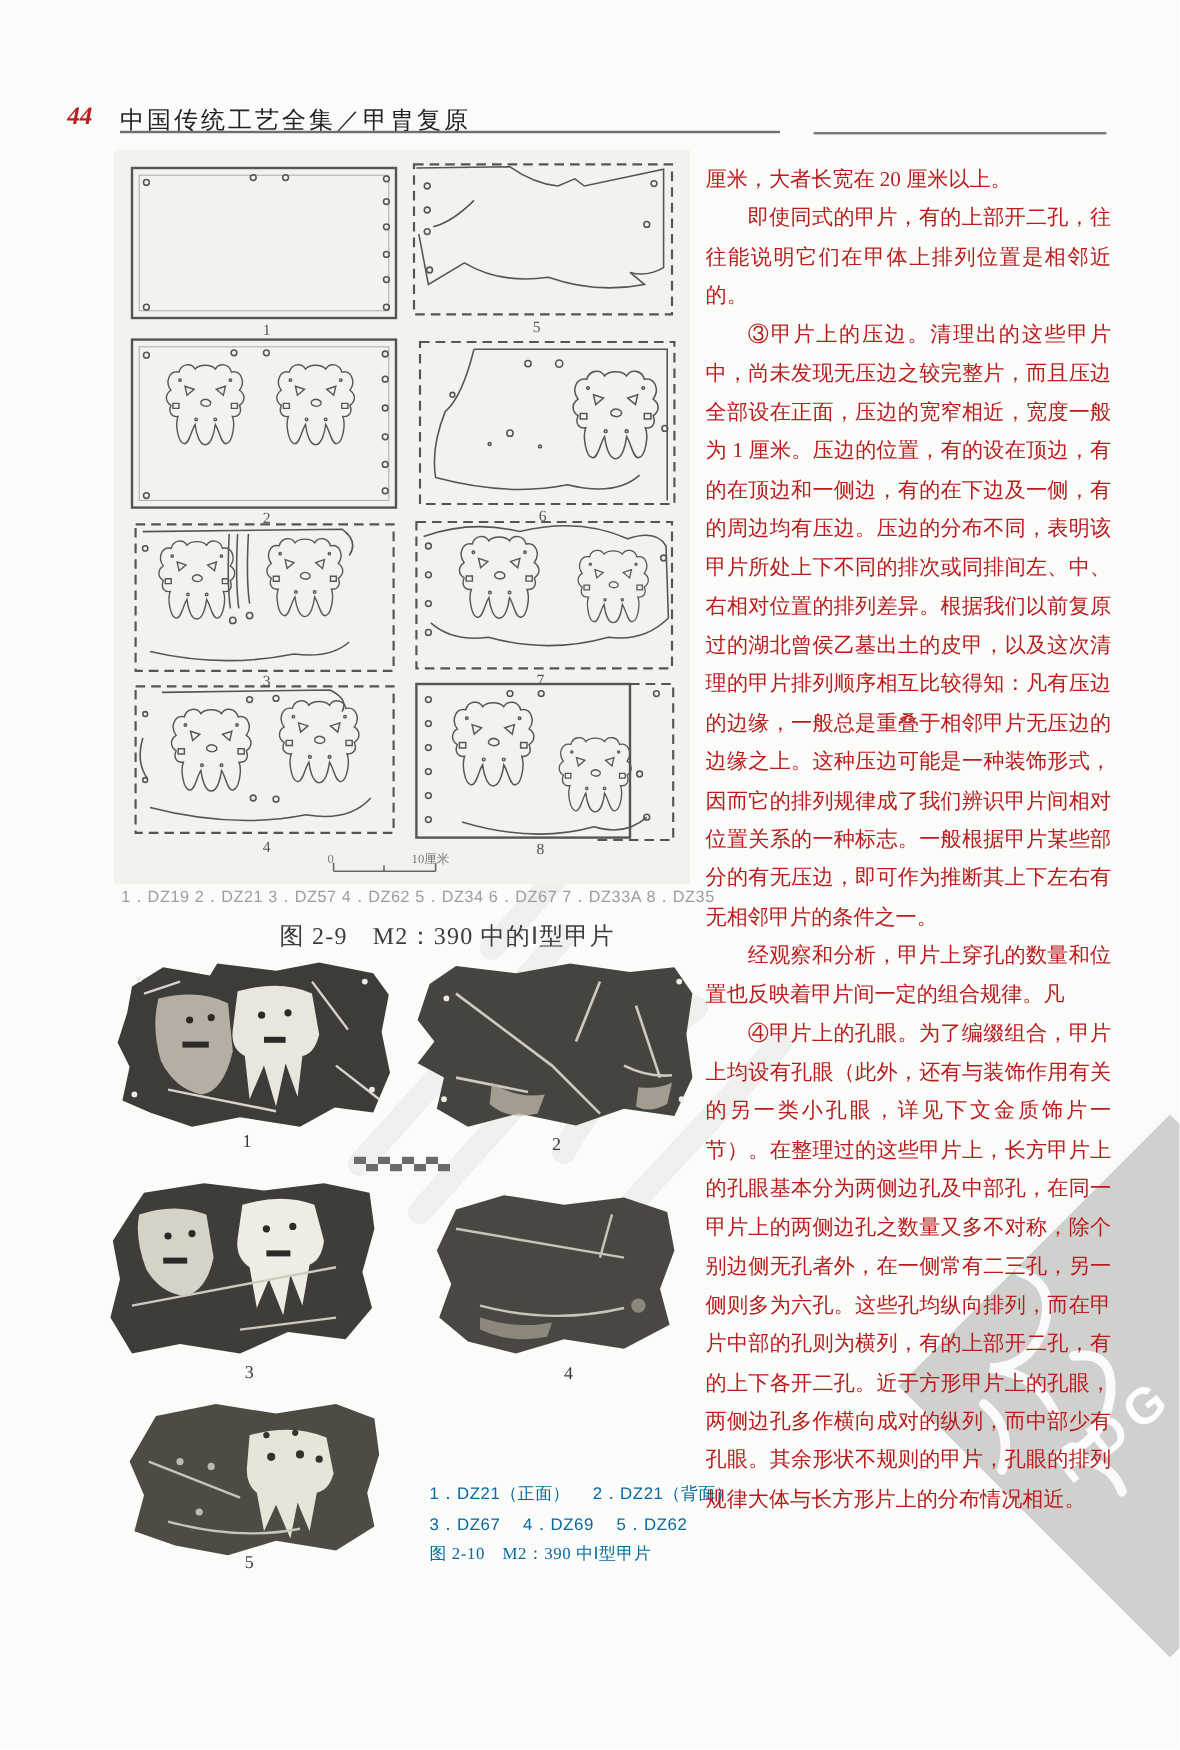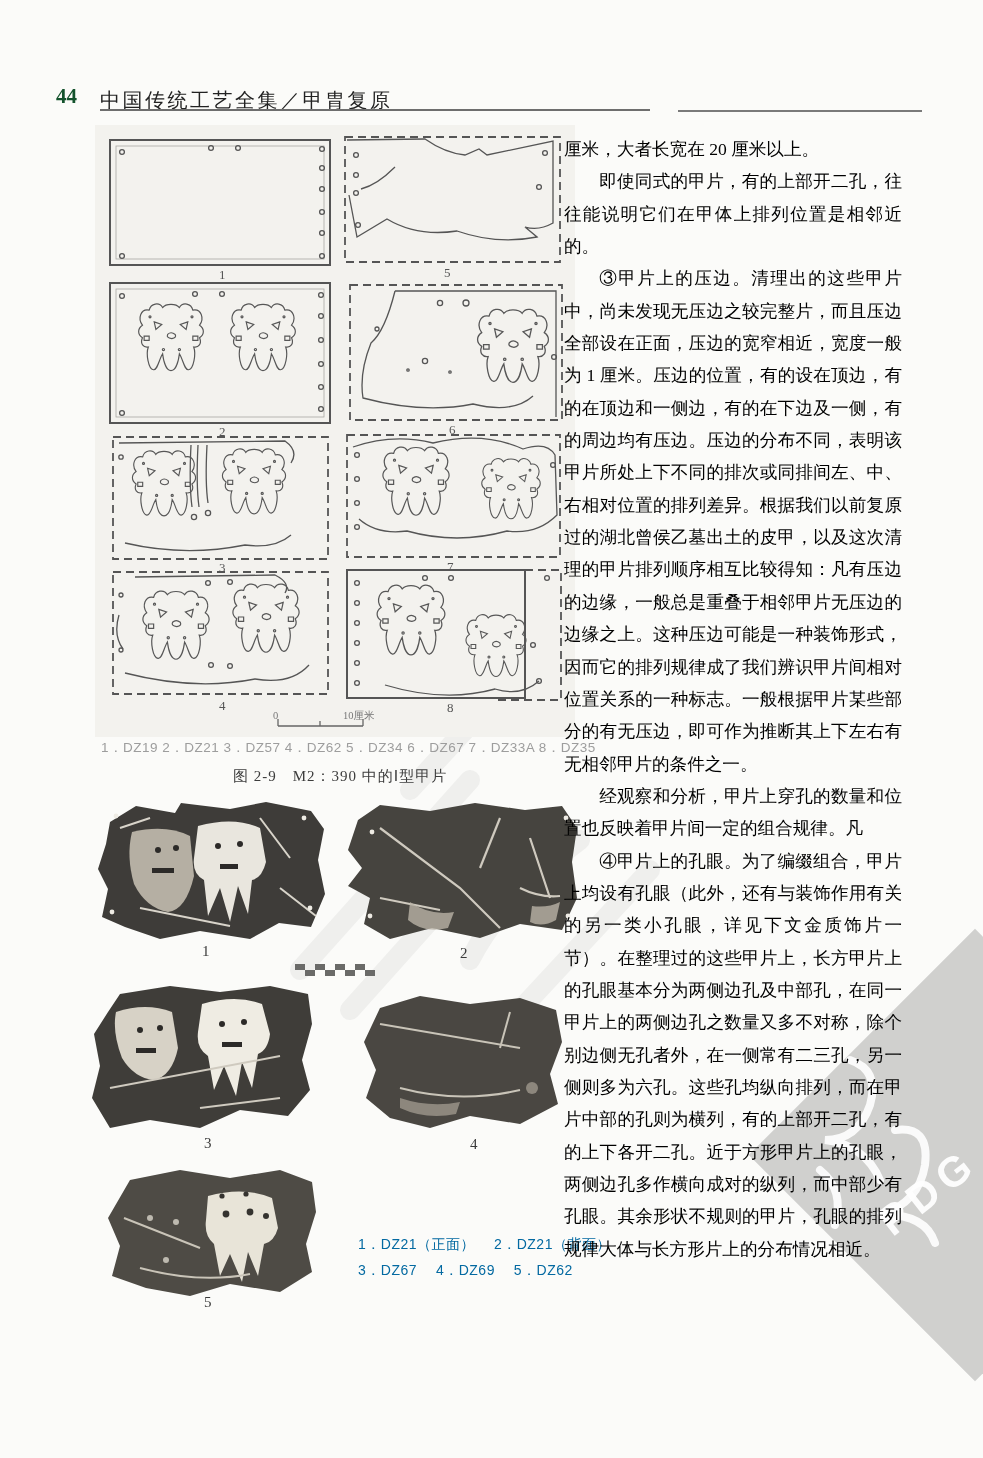--- a/index.html
+++ b/index.html
@@ -1,36 +1,36 @@
 <!DOCTYPE html>
 <html><head>
 <meta charset="utf-8">
 <style>
   html,body{margin:0;padding:0;}
   .page{position:relative;width:983px;height:1458px;background:#fbfbf9;overflow:hidden;
         font-family:"Liberation Serif", serif;color:#1e1e1e;}
   
-  .pagenum{position:absolute;left:56px;top:84px;font-size:21px;font-weight:bold;color:#14532d;}
+  .pagenum{position:absolute;left:56px;top:84px;font-style:italic;font-size:21px;font-weight:bold;color:#b91c1c;}
   .headtitle{position:absolute;left:100px;top:87px;font-size:20px;letter-spacing:2.5px;color:#222;}
   .rule-a{position:absolute;left:100px;top:109px;width:550px;height:2px;background:#6e6e6e;}
   .rule-b{position:absolute;left:678px;top:110px;width:244px;height:2px;background:#7a7a7a;}
   
   .fig29{position:absolute;left:95px;top:125px;width:480px;height:612px;background:#f3f2ee;}
   .fig29 svg{display:block;}
   .fig29-list{position:absolute;left:101px;top:739px;width:474px;font-family:"Liberation Sans",sans-serif;
               font-size:13.5px;color:#9d9d9d;letter-spacing:.5px;white-space:nowrap;}
-  .fig29-cap{position:absolute;left:233px;top:767px;font-size:15px;color:#3c3c3c;letter-spacing:1px;}
+  .fig29-cap{position:absolute;left:233px;top:767px;font-size:20px;color:#3c3c3c;letter-spacing:1px;}
   
   .fig210{position:absolute;left:80px;top:798px;width:500px;height:512px;}
   .fig210-cap{position:absolute;left:358px;top:1231px;font-size:14px;color:#0369a1;line-height:26px;letter-spacing:.5px;
               font-family:"Liberation Sans",sans-serif;white-space:nowrap;}
   .fig210-cap .zh{font-family:"Liberation Serif",serif;}
   
-  .column{position:absolute;left:564px;top:133px;width:338px;font-size:17.6px;line-height:32.35px;
-          text-align:justify;color:#000000;}
+  .column{position:absolute;left:588px;top:133px;width:338px;font-size:17.6px;line-height:32.35px;
+          text-align:justify;color:#b91c1c;}
   .column p{margin:0;text-indent:2em;}
   .column p.noindent{text-indent:0;}
   
   .wm-mid{position:absolute;left:220px;top:540px;pointer-events:none;}
   .wm-diamond{position:absolute;left:815px;top:995px;width:320px;height:320px;background:#c6c6c5;
               transform:rotate(45deg);opacity:.82;}
   .wm-pdg{position:absolute;left:872px;top:1168px;transform:rotate(-38deg);color:#fff;
           font-family:"Liberation Sans",sans-serif;font-weight:bold;font-size:42px;letter-spacing:7px;opacity:.95;}
   .wm-strokes{position:absolute;left:790px;top:1020px;pointer-events:none;}
   .stack{position:relative;z-index:2;}
@@ -342,20 +342,21 @@
         <text x="124" y="350">3</text>
         <text x="390" y="351">4</text>
         <text x="124" y="509">5</text>
       </g>
     </svg>
   </div>
 
   <div class="fig210-cap">
     <div>1．DZ21（正面）　 2．DZ21（背面）</div>
     <div>3．DZ67　 4．DZ69　 5．DZ62</div>
+    <div class="zh">图 2-10　M2：390 中Ⅰ型甲片</div>
   </div>
 
   <div class="column">
     <p class="noindent">厘米，大者长宽在 20 厘米以上。</p>
     <p>即使同式的甲片，有的上部开二孔，往往能说明它们在甲体上排列位置是相邻近的。</p>
     <p>③甲片上的压边。清理出的这些甲片中，尚未发现无压边之较完整片，而且压边全部设在正面，压边的宽窄相近，宽度一般为 1 厘米。压边的位置，有的设在顶边，有的在顶边和一侧边，有的在下边及一侧，有的周边均有压边。压边的分布不同，表明该甲片所处上下不同的排次或同排间左、中、右相对位置的排列差异。根据我们以前复原过的湖北曾侯乙墓出土的皮甲，以及这次清理的甲片排列顺序相互比较得知：凡有压边的边缘，一般总是重叠于相邻甲片无压边的边缘之上。这种压边可能是一种装饰形式，因而它的排列规律成了我们辨识甲片间相对位置关系的一种标志。一般根据甲片某些部分的有无压边，即可作为推断其上下左右有无相邻甲片的条件之一。</p>
     <p>经观察和分析，甲片上穿孔的数量和位置也反映着甲片间一定的组合规律。凡</p>
     <p>④甲片上的孔眼。为了编缀组合，甲片上均设有孔眼（此外，还有与装饰作用有关的另一类小孔眼，详见下文金质饰片一节）。在整理过的这些甲片上，长方甲片上的孔眼基本分为两侧边孔及中部孔，在同一甲片上的两侧边孔之数量又多不对称，除个别边侧无孔者外，在一侧常有二三孔，另一侧则多为六孔。这些孔均纵向排列，而在甲片中部的孔则为横列，有的上部开二孔，有的上下各开二孔。近于方形甲片上的孔眼，两侧边孔多作横向成对的纵列，而中部少有孔眼。其余形状不规则的甲片，孔眼的排列规律大体与长方形片上的分布情况相近。</p>
   </div>
 

